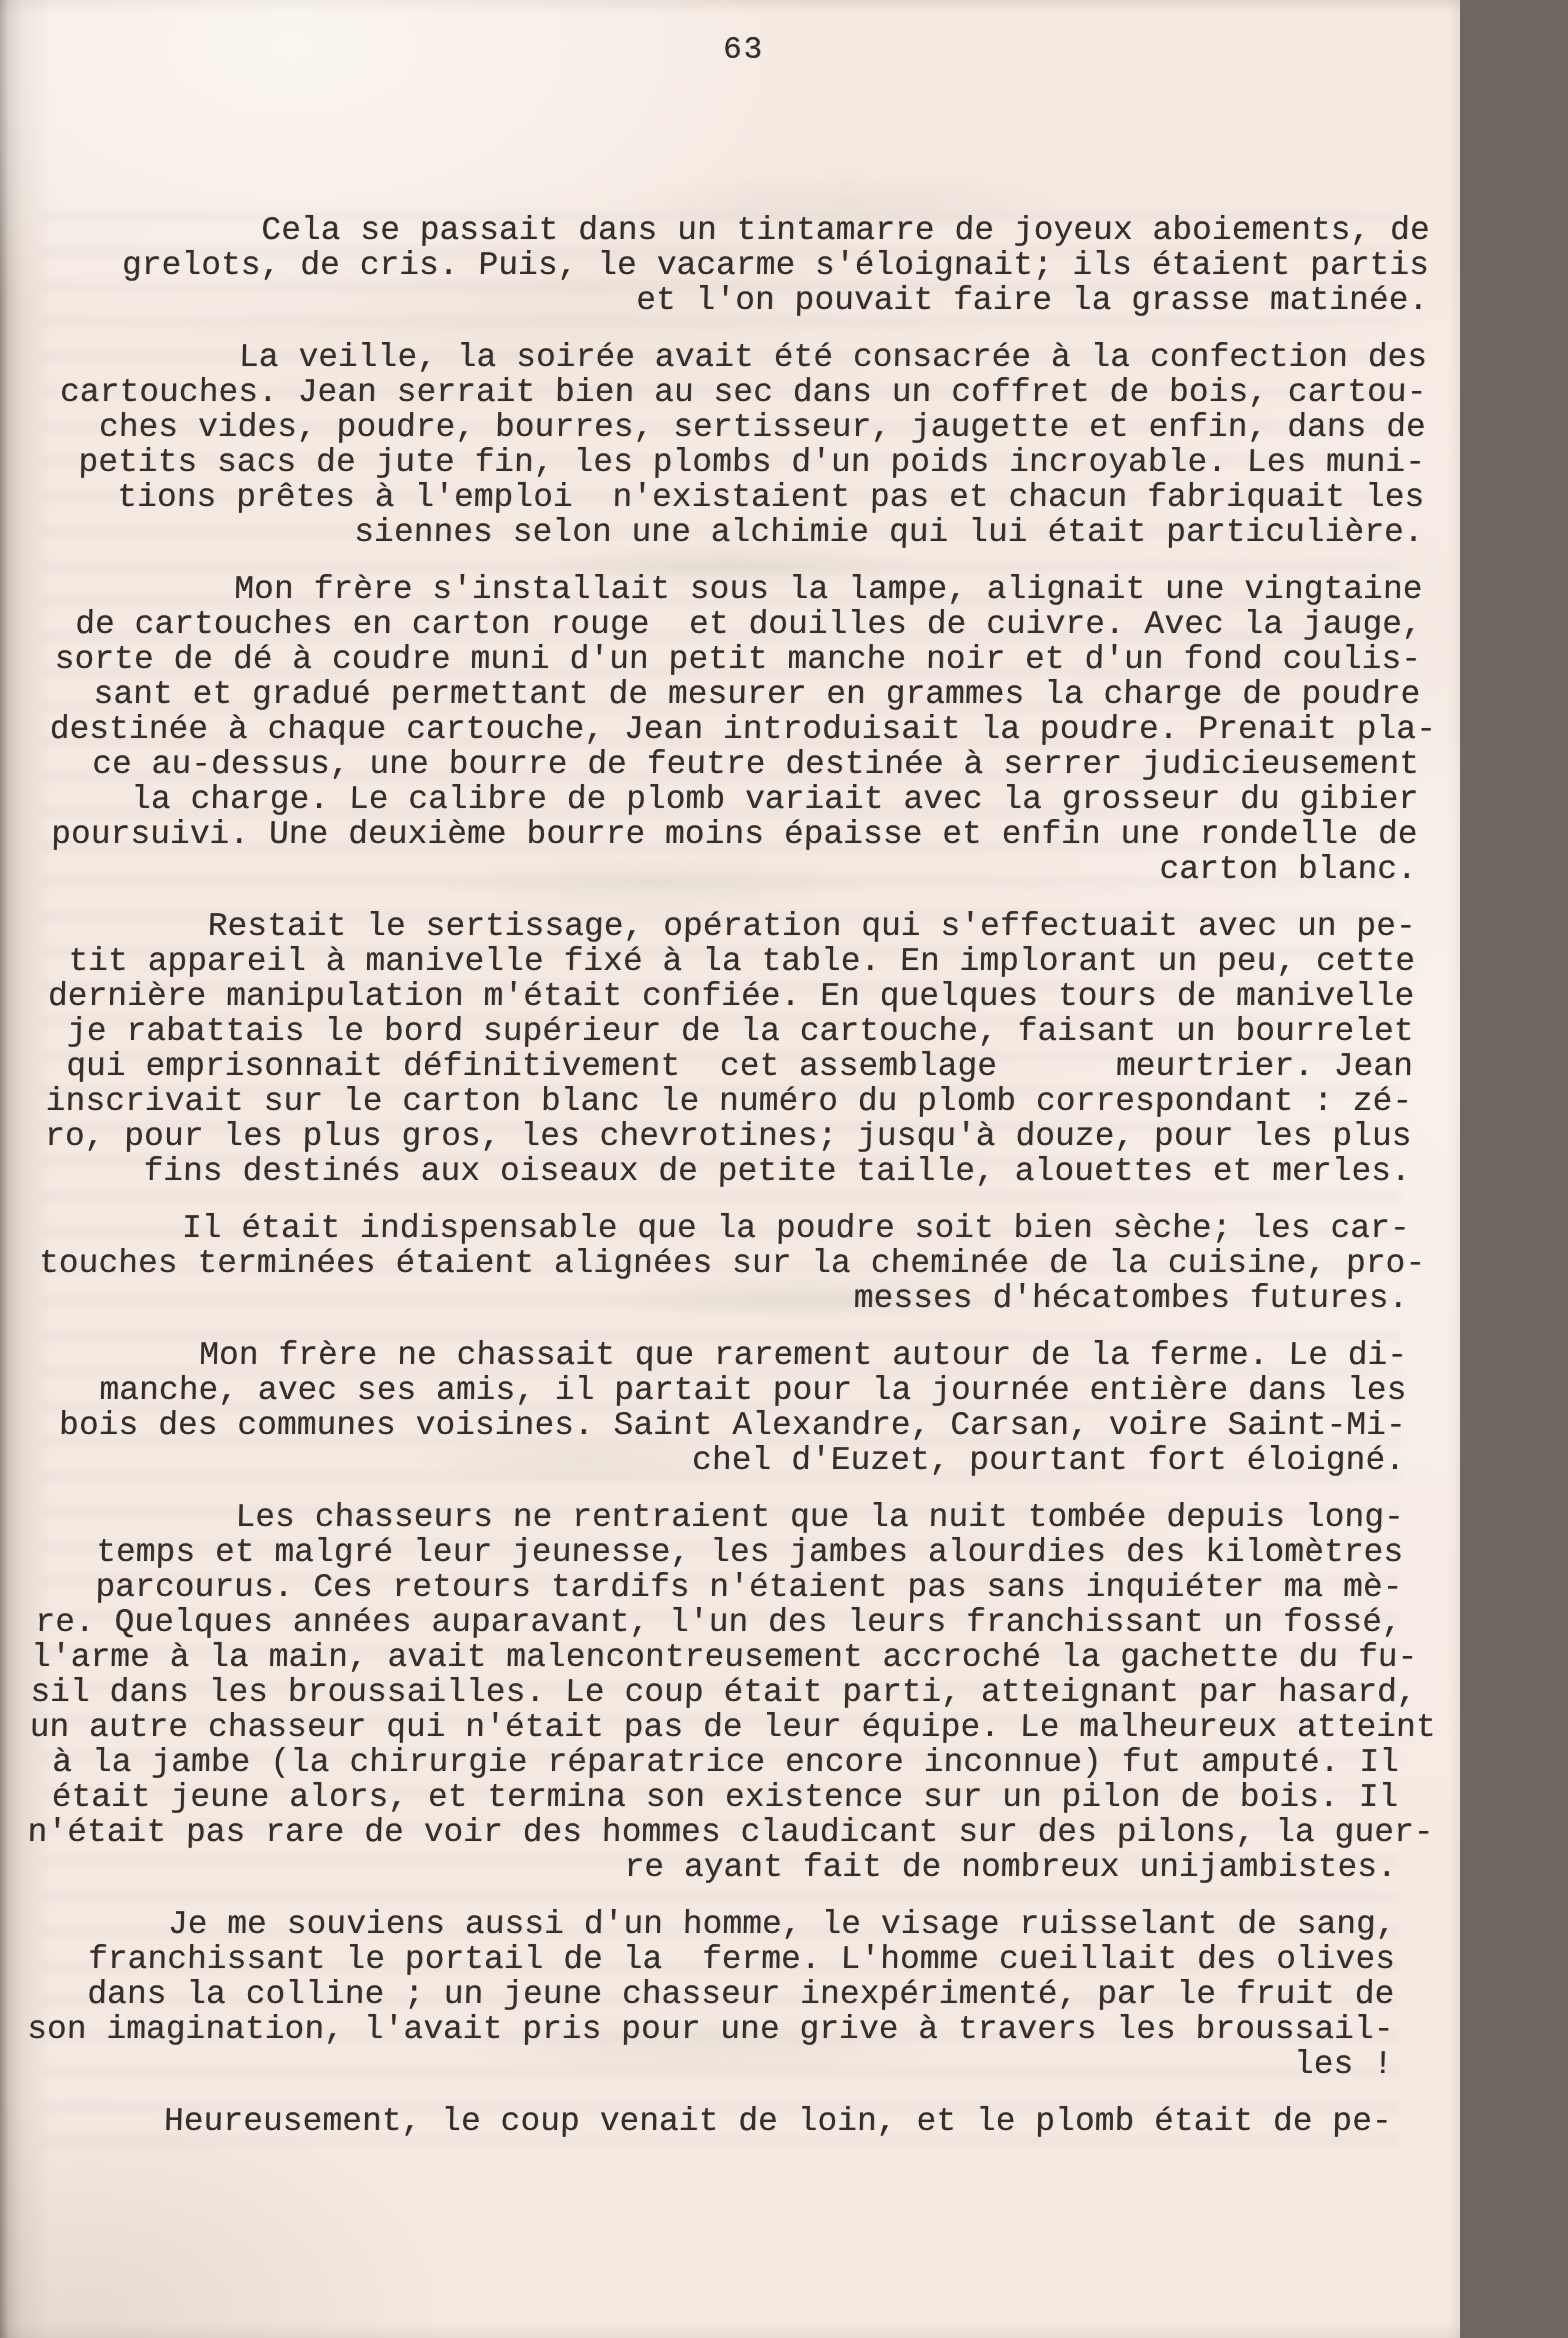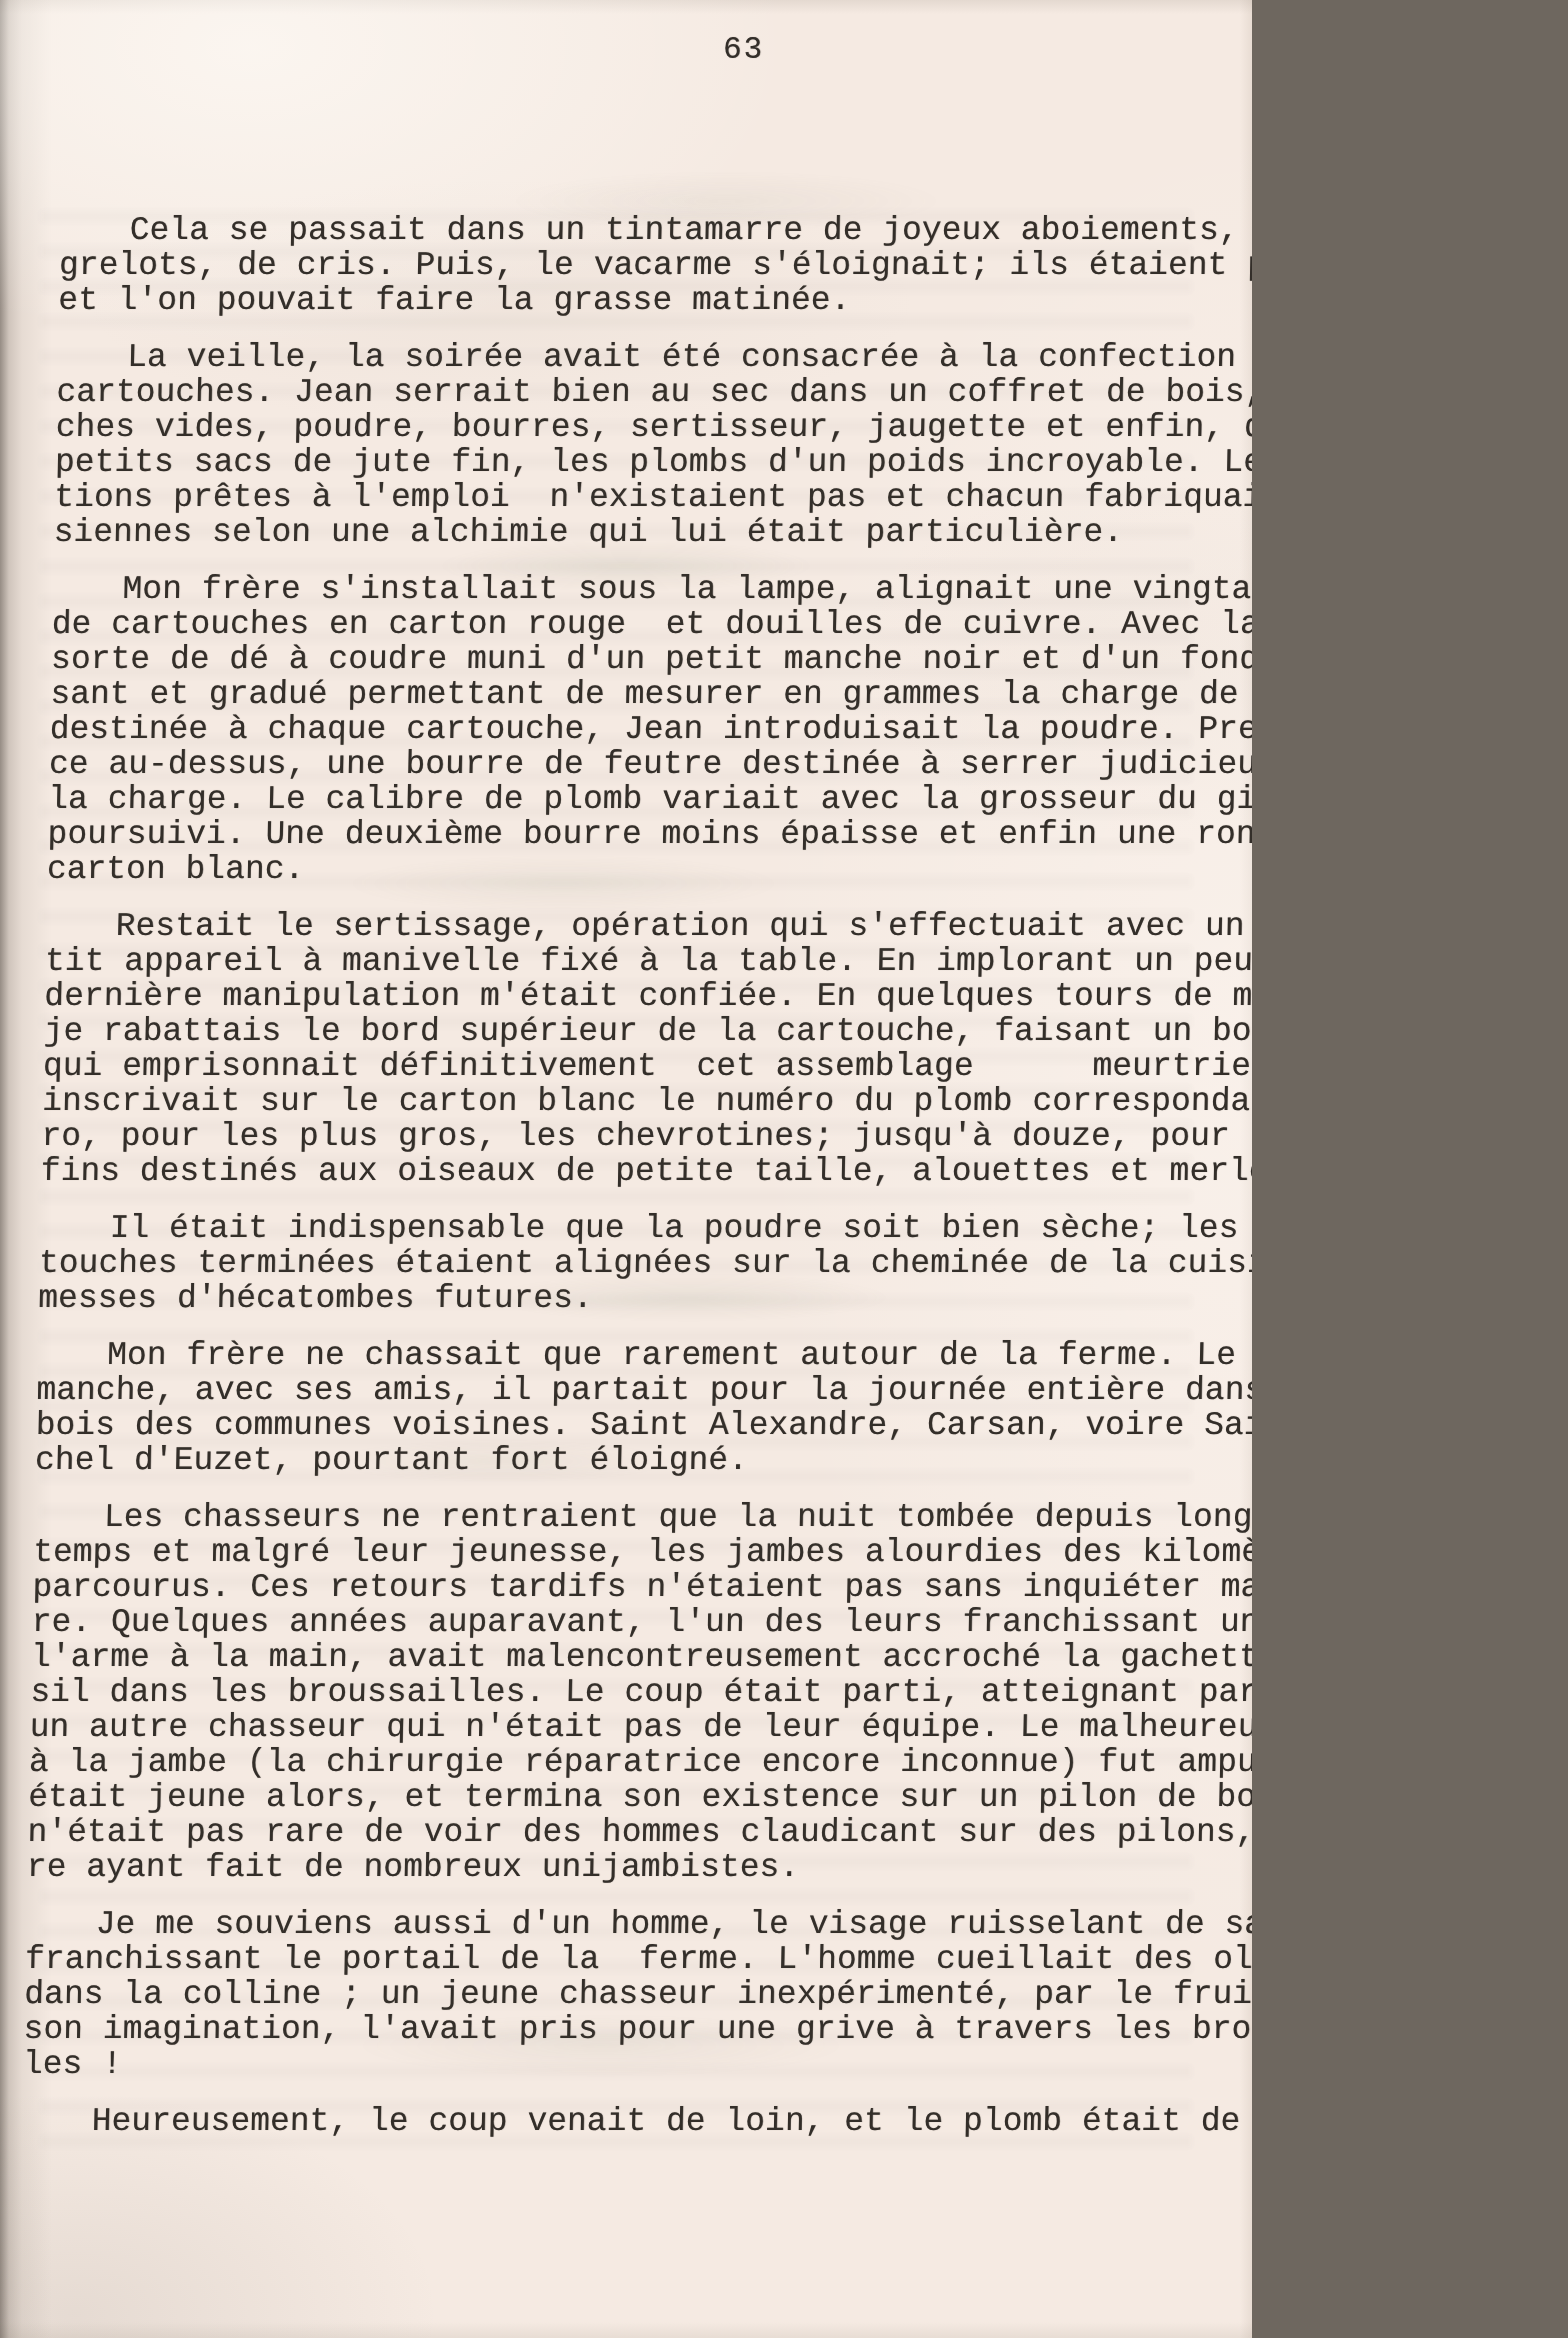--- a/index.html
+++ b/index.html
@@ -2,36 +2,37 @@
 <html><head>
 <meta charset="utf-8">
 <style>
   html, body {
     margin: 0;
     padding: 0;
     background: #6e675f;
   }
   .page {
     position: relative;
-    width: 1252px;
+    width: 1460px;
     height: 2338px;
     overflow: hidden;
     background-color: #f5eae2;
     background-image:
       radial-gradient(ellipse 900px 500px at 20% 2%, rgba(255,253,249,0.60), transparent 60%),
       radial-gradient(ellipse 700px 1300px at 100% 45%, rgba(255,250,246,0.40), transparent 72%),
       linear-gradient(to right, rgba(72,64,56,0.55) 0px, rgba(110,100,90,0.28) 9px, rgba(140,130,118,0.14) 22px, rgba(150,140,128,0.0) 52px),
       linear-gradient(to left, rgba(165,148,132,0.16) 0px, rgba(165,148,132,0.0) 12px),
       linear-gradient(to bottom, rgba(140,128,115,0.16) 0px, transparent 14px),
       linear-gradient(to top, rgba(140,128,115,0.13) 0px, transparent 16px),
       radial-gradient(ellipse 520px 320px at 6% 99%, rgba(118,108,98,0.12), transparent 70%),
       radial-gradient(ellipse 420px 260px at 92% 28%, rgba(195,178,162,0.10), transparent 70%),
       radial-gradient(ellipse 600px 180px at 40% 13%, rgba(180,165,150,0.08), transparent 70%);
     font-family: "Liberation Mono", "DejaVu Sans Mono", monospace;
     color: #332e29;
+    text-align: right;
   }
   
   .page::before {
     content: "";
     position: absolute;
     inset: 0;
     pointer-events: none;
     background-image:
       radial-gradient(260px 36px at 50% 24.2%, rgba(128,133,110,0.10), transparent 72%),
       radial-gradient(300px 40px at 45% 37.8%, rgba(128,133,110,0.08), transparent 72%),

